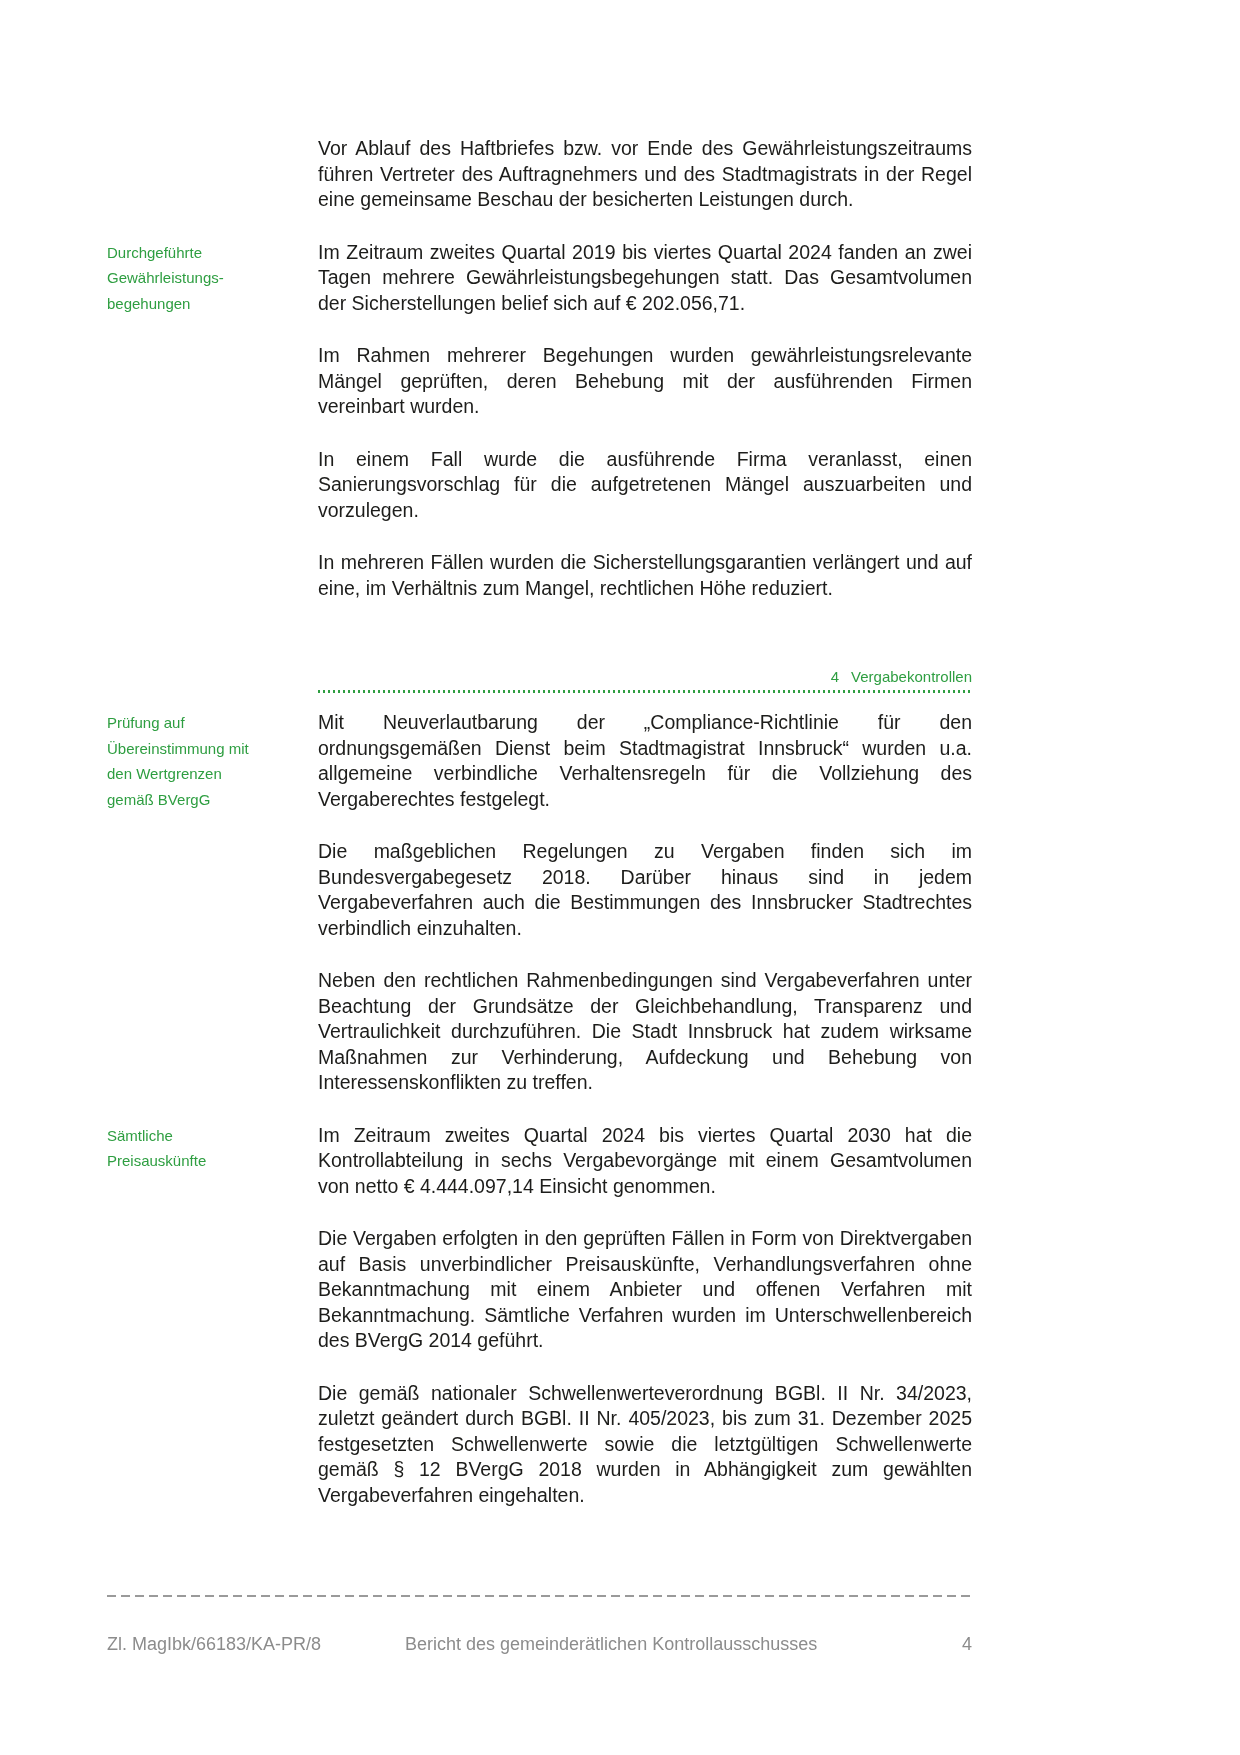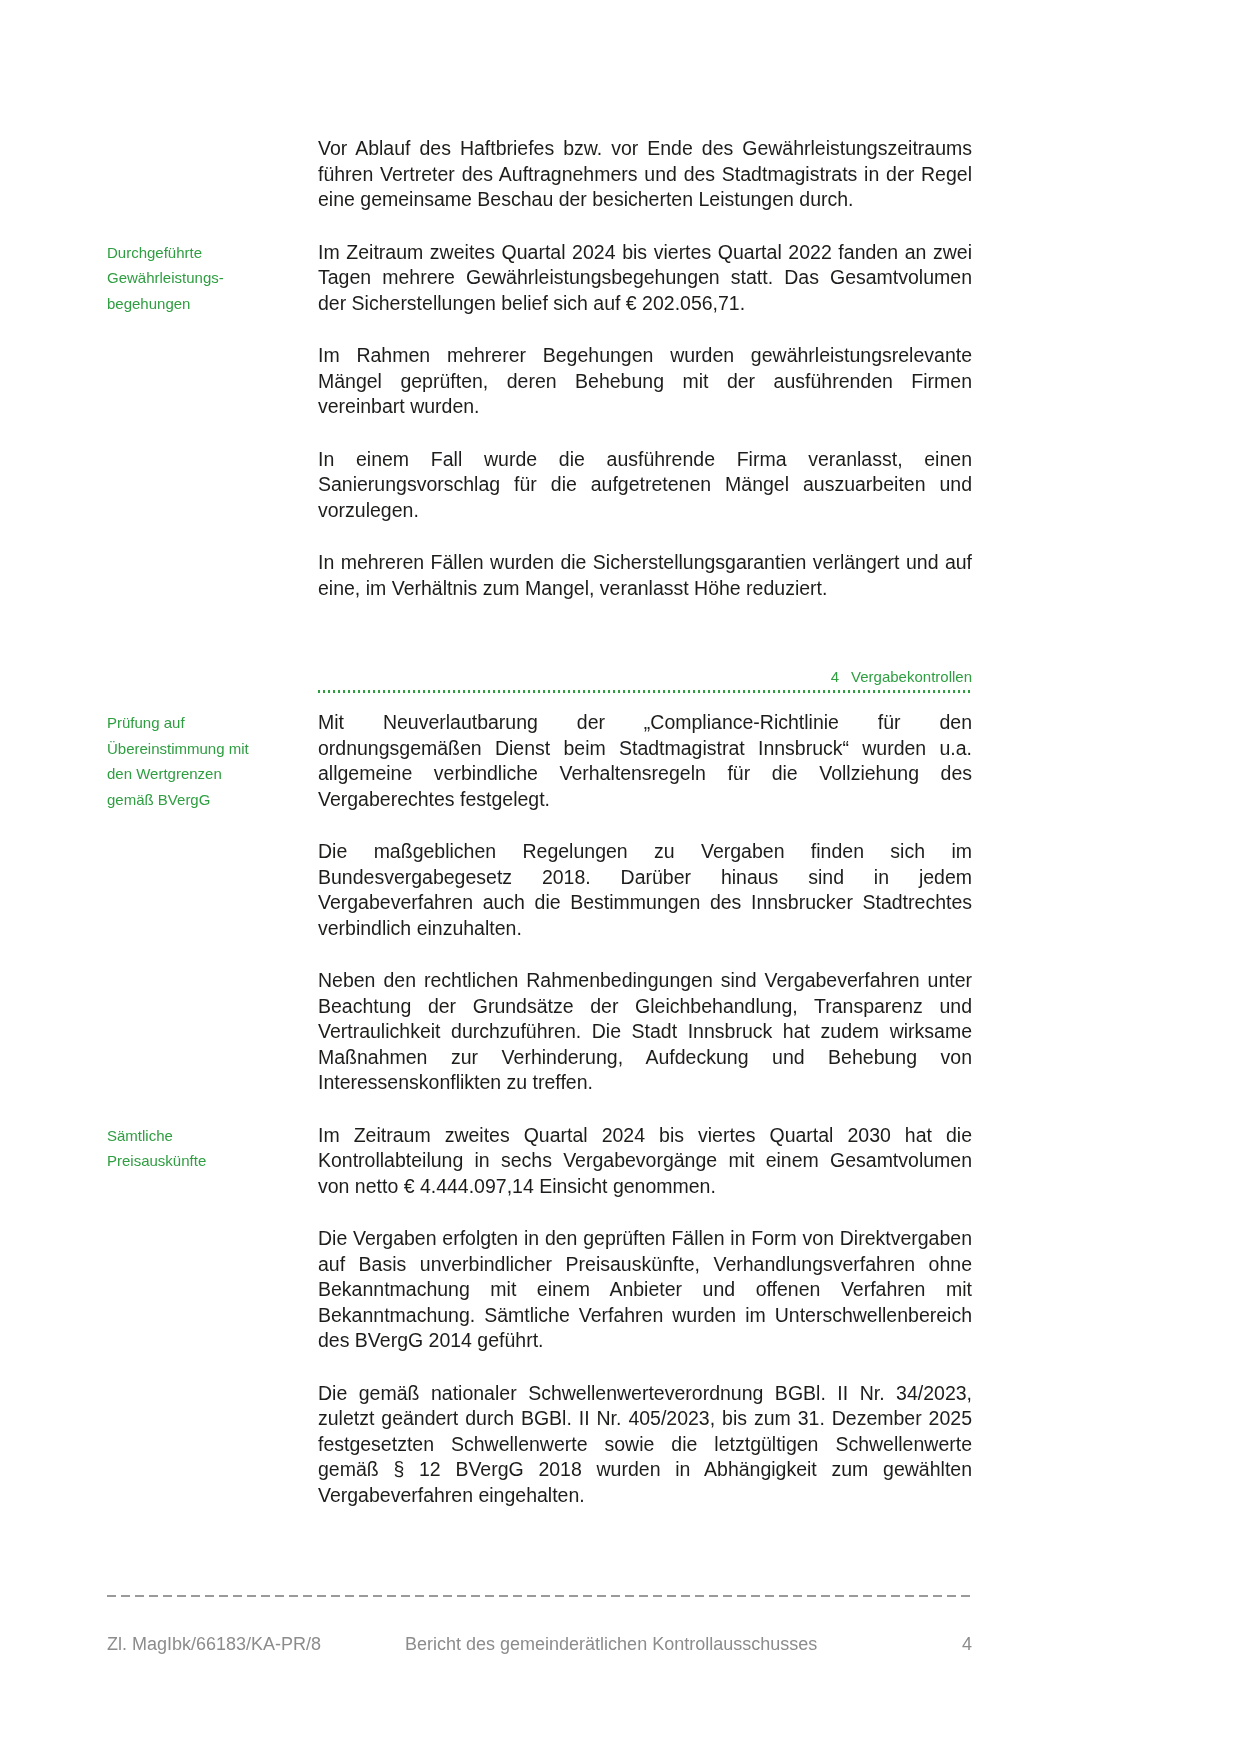--- a/index.html
+++ b/index.html
@@ -99,24 +99,24 @@
       </div>
     </section>
 
     <section class="row">
       <div class="label-col">
         <div>Durchgeführte</div>
         <div>Gewährleistungs-</div>
         <div>begehungen</div>
       </div>
       <div class="text-col">
-        <p>Im Zeitraum zweites Quartal 2024 bis viertes Quartal 2022 fanden an zwei Tagen mehrere Gewährleistungsbegehungen statt. Das Gesamtvolumen der Sicherstellungen belief sich auf € 202.056,71.</p>
+        <p>Im Zeitraum zweites Quartal 2019 bis viertes Quartal 2024 fanden an zwei Tagen mehrere Gewährleistungsbegehungen statt. Das Gesamtvolumen der Sicherstellungen belief sich auf € 202.056,71.</p>
         <p>Im Rahmen mehrerer Begehungen wurden gewährleistungsrelevante Mängel geprüften, deren Behebung mit der ausführenden Firmen vereinbart wurden.</p>
         <p>In einem Fall wurde die ausführende Firma veranlasst, einen Sanierungsvorschlag für die aufgetretenen Mängel auszuarbeiten und vorzulegen.</p>
-        <p>In mehreren Fällen wurden die Sicherstellungsgarantien verlängert und auf eine, im Verhältnis zum Mangel, veranlasst Höhe reduziert.</p>
+        <p>In mehreren Fällen wurden die Sicherstellungsgarantien verlängert und auf eine, im Verhältnis zum Mangel, rechtlichen Höhe reduziert.</p>
       </div>
     </section>
 
     <section class="row">
       <div class="label-col"></div>
       <div class="text-col">
         <h2 class="section-heading">
           <span class="num">4</span><span>Vergabekontrollen</span>
         </h2>
         <div class="dotted-rule"></div>

